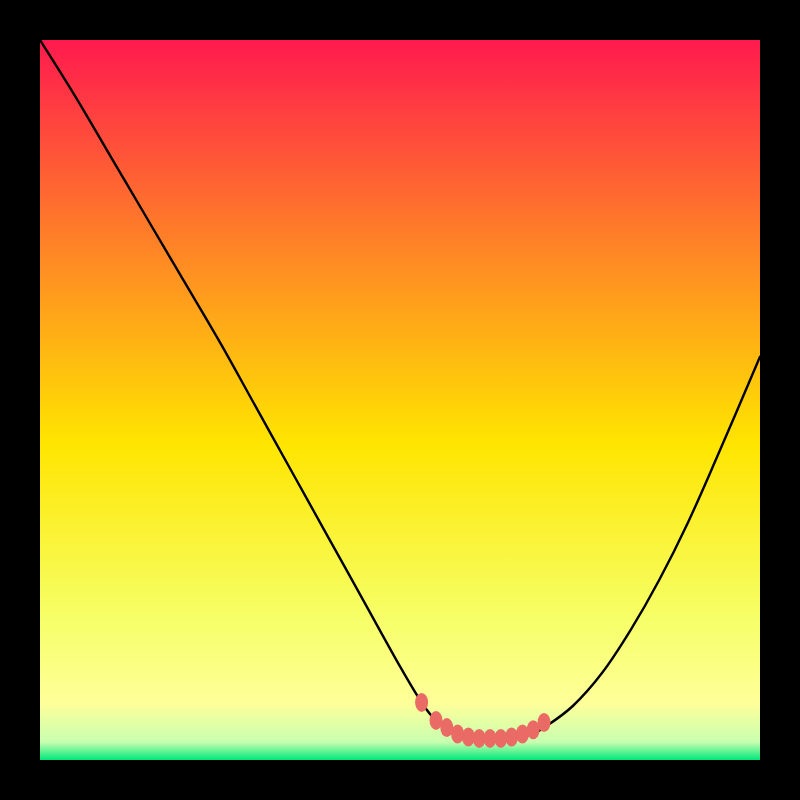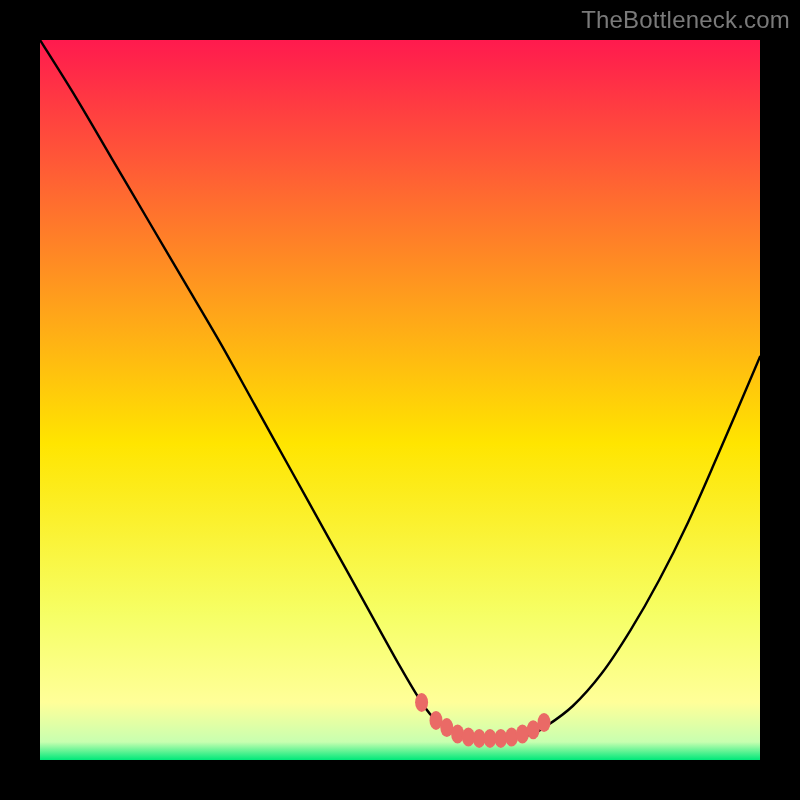--- a/index.html
+++ b/index.html
@@ -31,21 +31,20 @@
     font-size: 24px;
     font-weight: 500;
     color: #7a7a7a;
     letter-spacing: 0.2px;
   }
 </style>
 </head>
 <body>
 
 <div class="frame">
-  <div class="watermark">TheBottleneck.com</div>
   <svg class="plot" viewBox="0 0 720 720" preserveAspectRatio="none">
     <defs>
       <linearGradient id="bg-grad" x1="0" y1="0" x2="0" y2="1">
         <stop id="g0" offset="0%" stop-color="#ff1a4e"></stop>
         <stop id="g1" offset="26%" stop-color="#ff7a2a"></stop>
         <stop id="g2" offset="56%" stop-color="#ffe500"></stop>
         <stop id="g3" offset="80%" stop-color="#f6ff66"></stop>
         <stop id="g4" offset="92%" stop-color="#ffff99"></stop>
         <stop id="g5" offset="97.5%" stop-color="#c8ffb0"></stop>
         <stop id="g6" offset="100%" stop-color="#00e87a"></stop>

